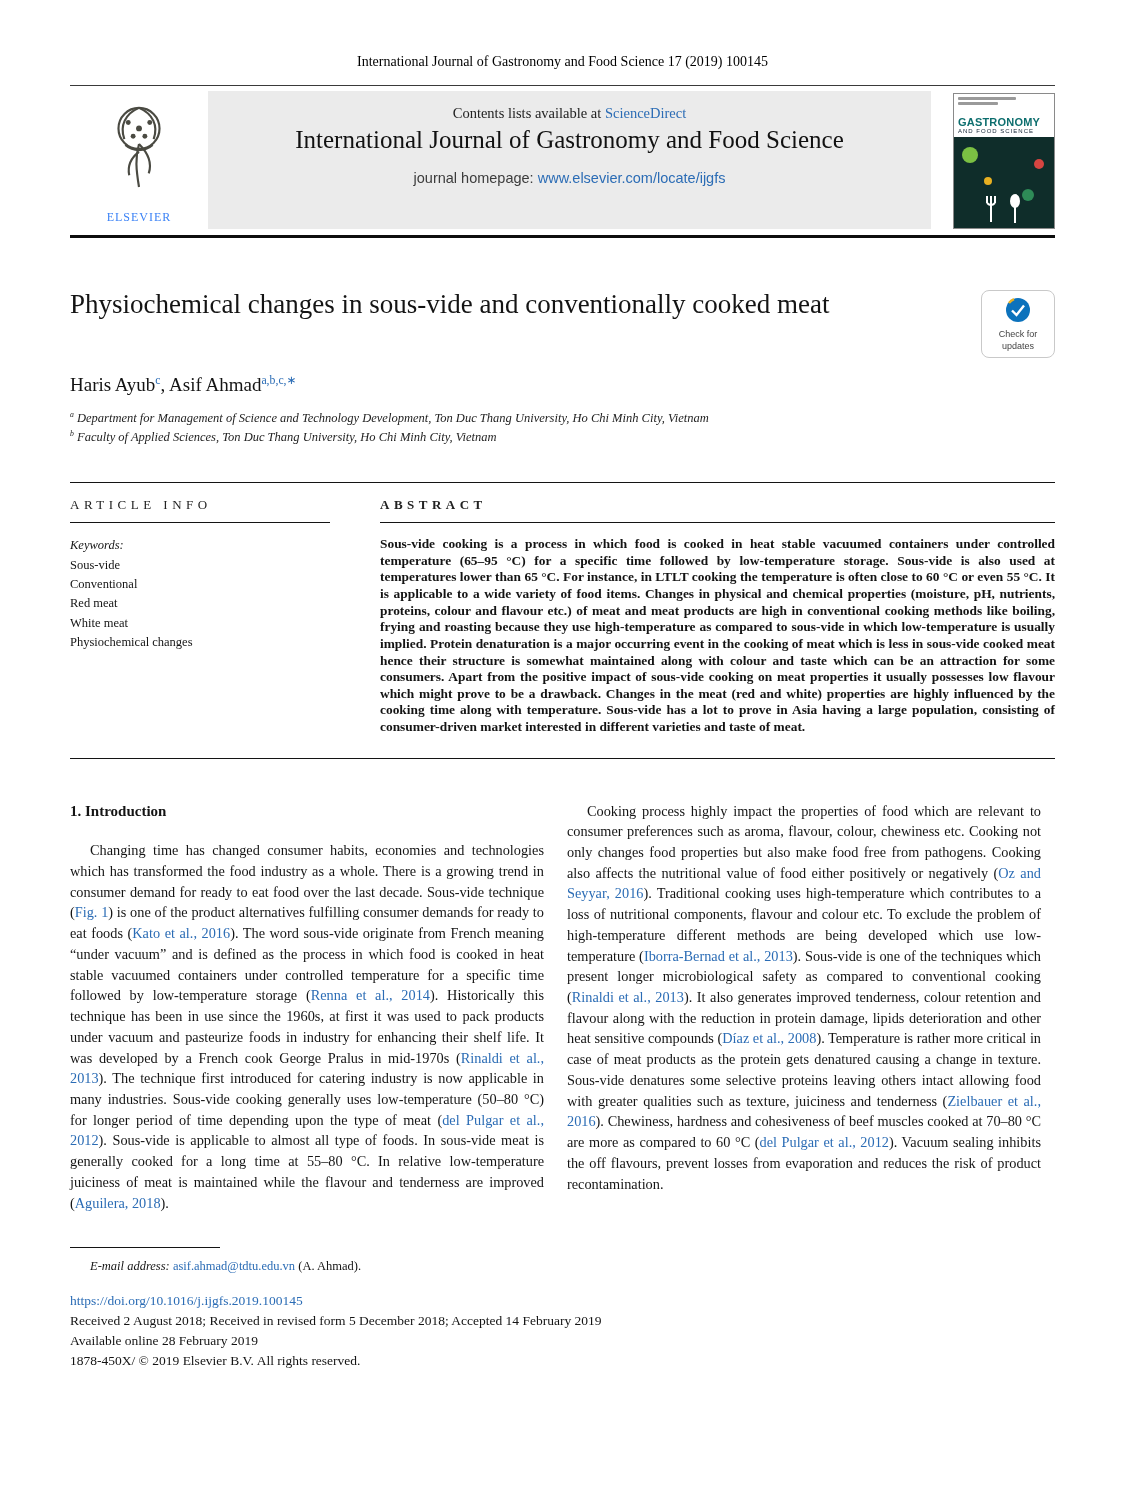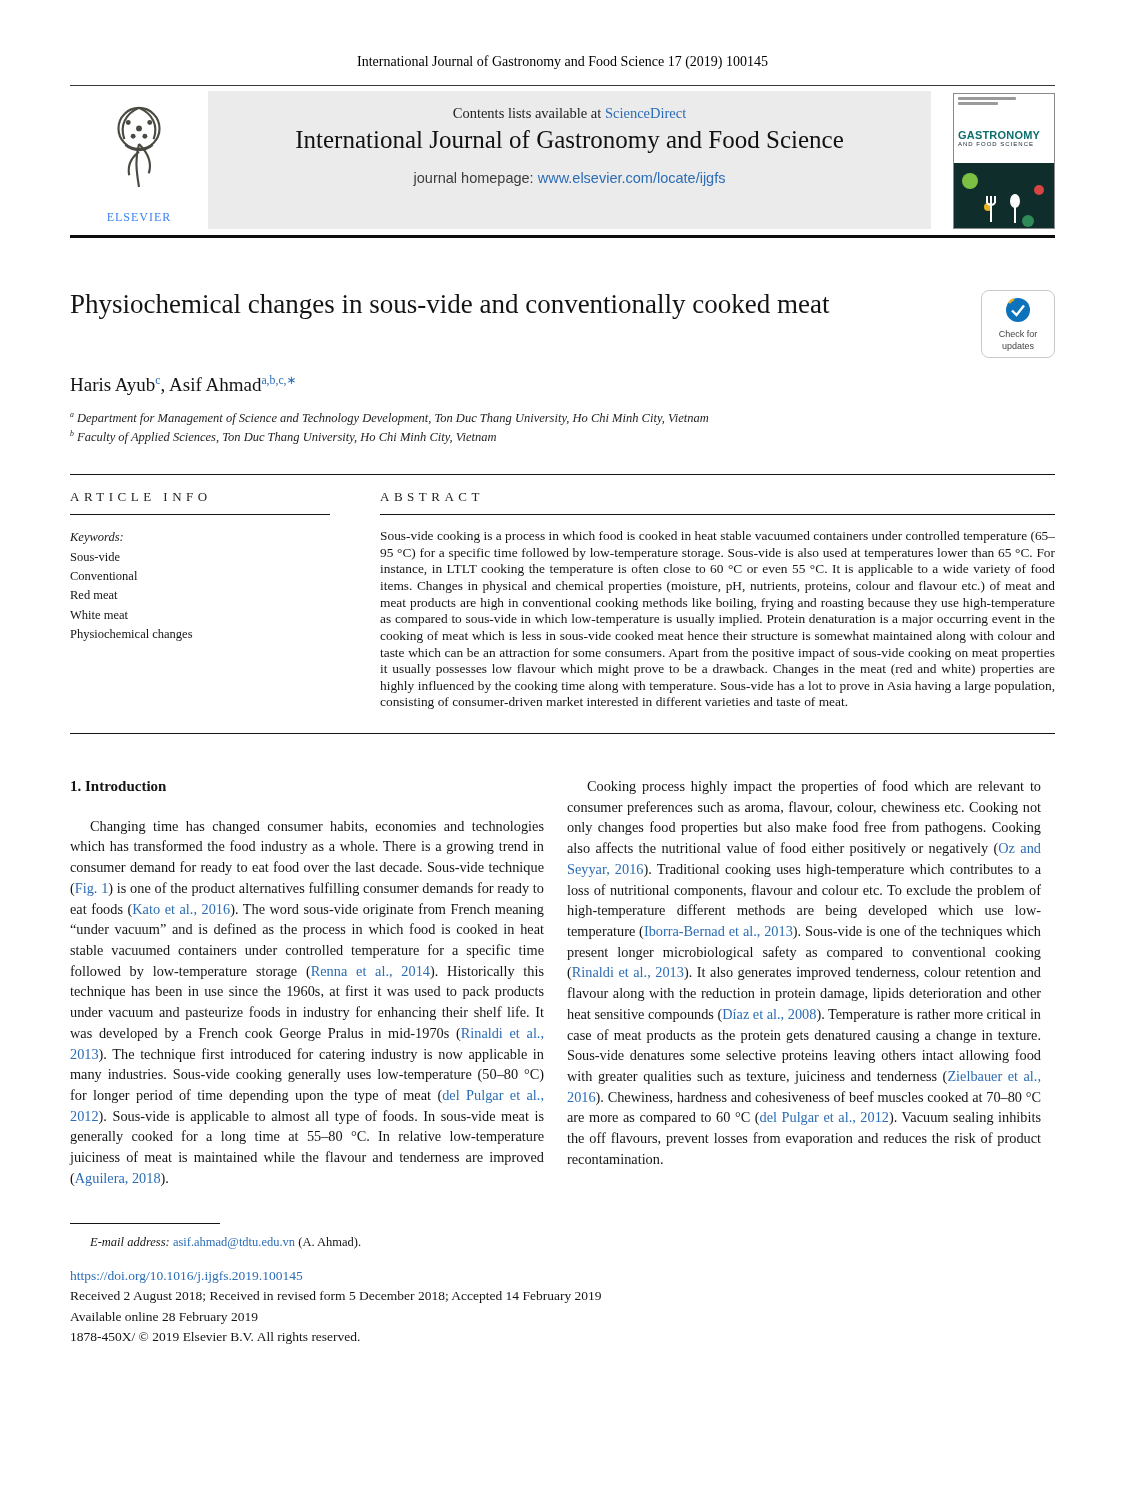--- a/index.html
+++ b/index.html
@@ -19,45 +19,45 @@
   
   .masthead{margin-top:15px;border-top:1px solid #3a3a3a;border-bottom:3px solid #0d0d0d;
     display:flex;align-items:stretch;padding:5px 0 6px 0;}
   .logo-col{width:138px;flex-shrink:0;display:flex;flex-direction:column;align-items:center;padding-top:10px;}
   .elsevier-wordmark{color:#3b82f6;font-size:12px;letter-spacing:1px;margin-top:19px;font-family:"Liberation Serif",serif;}
   .mast-center{flex:1;background:#ebebeb;text-align:center;padding:14px 8px 19px 8px;margin-right:22px;}
   .contents-line{font-size:14.5px;color:#222;}
   .mast-title{font-size:25px;margin:4px 0 16px 0;color:#111;}
   .homepage-line{font-family:"Liberation Sans",sans-serif;font-size:14.5px;color:#3c3c3c;}
   .cover-col{width:102px;flex-shrink:0;padding-top:2px;}
-  .cover{width:100px;height:134px;border:1px solid #8a8a8a;display:flex;flex-direction:column;overflow:hidden;background:#fff;gap:13px;}
+  .cover{width:100px;height:134px;border:1px solid #8a8a8a;display:flex;flex-direction:column;overflow:hidden;background:#fff;}
   .cover-top{height:18px;padding:3px 4px 0 4px;}
   .cover-bar{height:3px;background:#9a9a9a;margin-bottom:2px;border-radius:1px;}
   .cover-titleband{padding:1px 4px 3px 4px;background:#fff;}
   .cover-title1{color:#0d6e6e;font-weight:bold;font-size:11px;font-family:"Liberation Sans",sans-serif;letter-spacing:0.2px;}
   .cover-title2{color:#123;font-size:6px;font-family:"Liberation Sans",sans-serif;letter-spacing:1px;}
   .cover-body{flex:1;background:#0f2d2a;position:relative;}
   .dot{position:absolute;border-radius:50%;}
   .cover-utensils{position:absolute;bottom:4px;left:50%;transform:translateX(-50%);}
 
   
   .title-row{display:flex;justify-content:space-between;align-items:flex-start;margin-top:50px;}
   .article-title{font-size:27px;line-height:1.2;max-width:860px;}
   .check-badge{width:64px;border:1px solid #c9c9c9;border-radius:8px;padding:6px 4px 5px 4px;text-align:center;
     font-family:"Liberation Sans",sans-serif;font-size:9px;color:#444;line-height:1.25;flex-shrink:0;margin-top:2px;background:#fff;}
   .crossmark{margin:0 auto 3px auto;width:26px;height:26px;}
 
   .authors{font-size:19px;margin-top:16px;}
   .affiliations{margin-top:13px;font-style:italic;font-size:12.5px;line-height:1.5;color:#222;}
 
   
-  .info-section{margin-top:28px;border-top:1px solid #141414;border-bottom:1px solid #141414;
+  .info-section{margin-top:36px;border-top:1px solid #141414;border-bottom:1px solid #141414;
     display:flex;gap:50px;padding:14px 0 22px 0;}
   .info-col{width:260px;flex-shrink:0;}
-  .abs-col{flex:1;}
+  .abs-col{flex:1;font-weight:bold;}
   .col-heading{font-size:13px;letter-spacing:4.5px;color:#222;}
   .col-rule{border-bottom:1px solid #141414;margin:9px 0 13px 0;}
   .keywords{font-size:12.5px;line-height:1.55;}
   .keywords-label{font-style:italic;}
   .abstract-text{font-size:13.4px;line-height:1.24;text-align:justify;}
 
   
   .body-section{display:flex;gap:23px;margin-top:42px;}
   .body-col{width:474px;font-size:14.3px;line-height:1.45;text-align:justify;}
   .section-heading{font-size:15px;font-weight:bold;margin:0 0 18px 0;}

